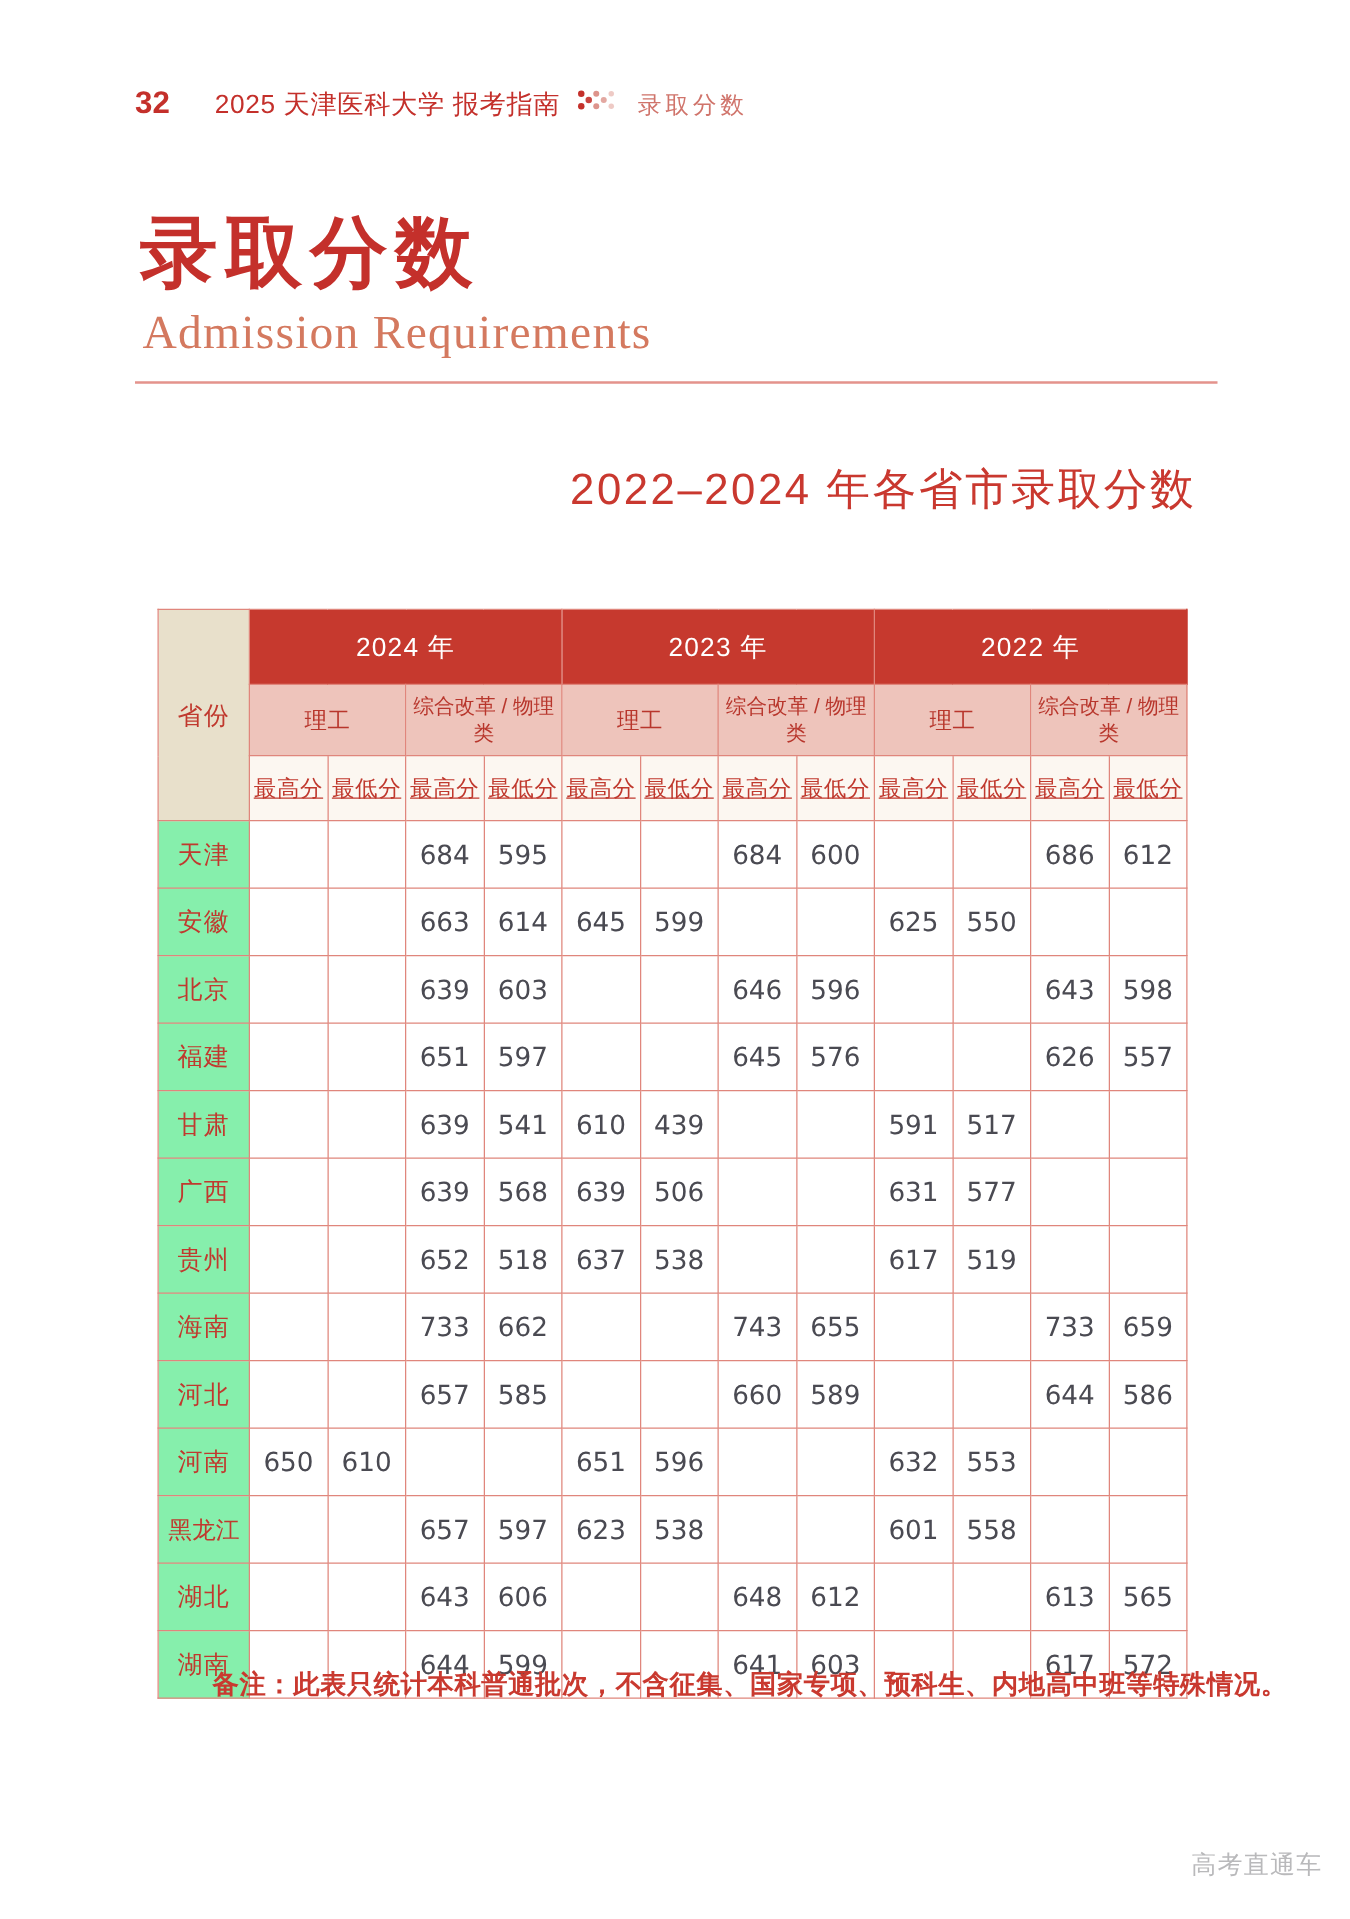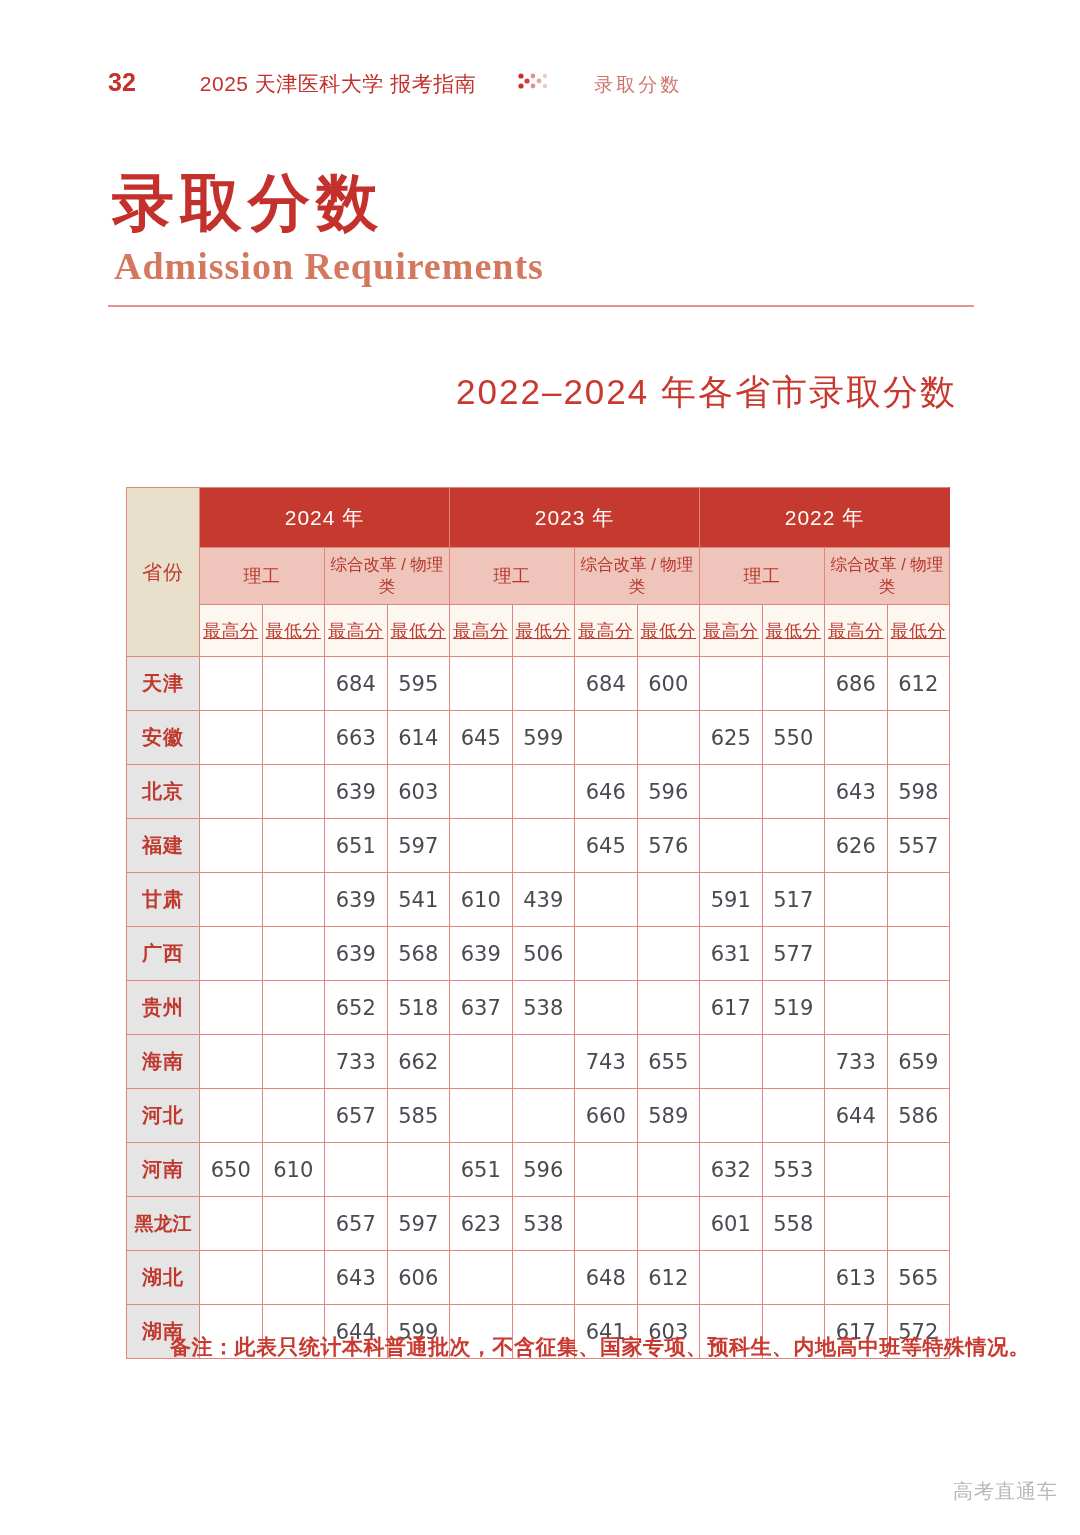--- a/index.html
+++ b/index.html
@@ -18,21 +18,20 @@
   }
 
   
   .runhead {
     position: absolute;
     left: 108px;
     top: 68px;
     display: flex;
     align-items: baseline;
     white-space: nowrap;
-    gap: 28px;
   }
   .runhead .pageno {
     font-size: 25px;
     font-weight: bold;
     color: #c4302b;
     letter-spacing: 0px;
   }
   .runhead .rh-title {
     font-size: 21px;
     color: #c4302b;
@@ -67,21 +66,20 @@
   }
   .hd-en {
     position: absolute;
     left: 114px;
     top: 247px;
     font-family: "Liberation Serif", "DejaVu Serif", serif;
     font-size: 38px;
     color: #d4795f;
     letter-spacing: 1px;
     line-height: 1;
-    font-weight: bold;
   }
   .hd-rule {
     position: absolute;
     left: 108px;
     top: 305px;
     width: 866px;
     height: 2px;
     background: #e4938c;
   }
 
@@ -158,27 +156,26 @@
   
   th.stub {
     background: #e8e0cb;
     color: #c0392e;
     font-size: 20px;
     font-weight: normal;
     letter-spacing: 1px;
     border-color: #dcc9a9;
   }
   td.prov {
-    background: #e5e5e5;
+    background: #86efac;
     color: #c0392e;
     font-size: 20px;
     letter-spacing: 1px;
     height: 53px;
     border-color: #dcc9a9;
-    font-weight: bold;
   }
   td.prov.tight { letter-spacing: 0px; font-size: 19px; }
 
   td.val {
     background: #ffffff;
     color: #4a4a52;
     font-size: 21px;
     height: 53px;
     border-color: #eda59c;
     font-family: "DejaVu Sans", "Liberation Sans", sans-serif;

